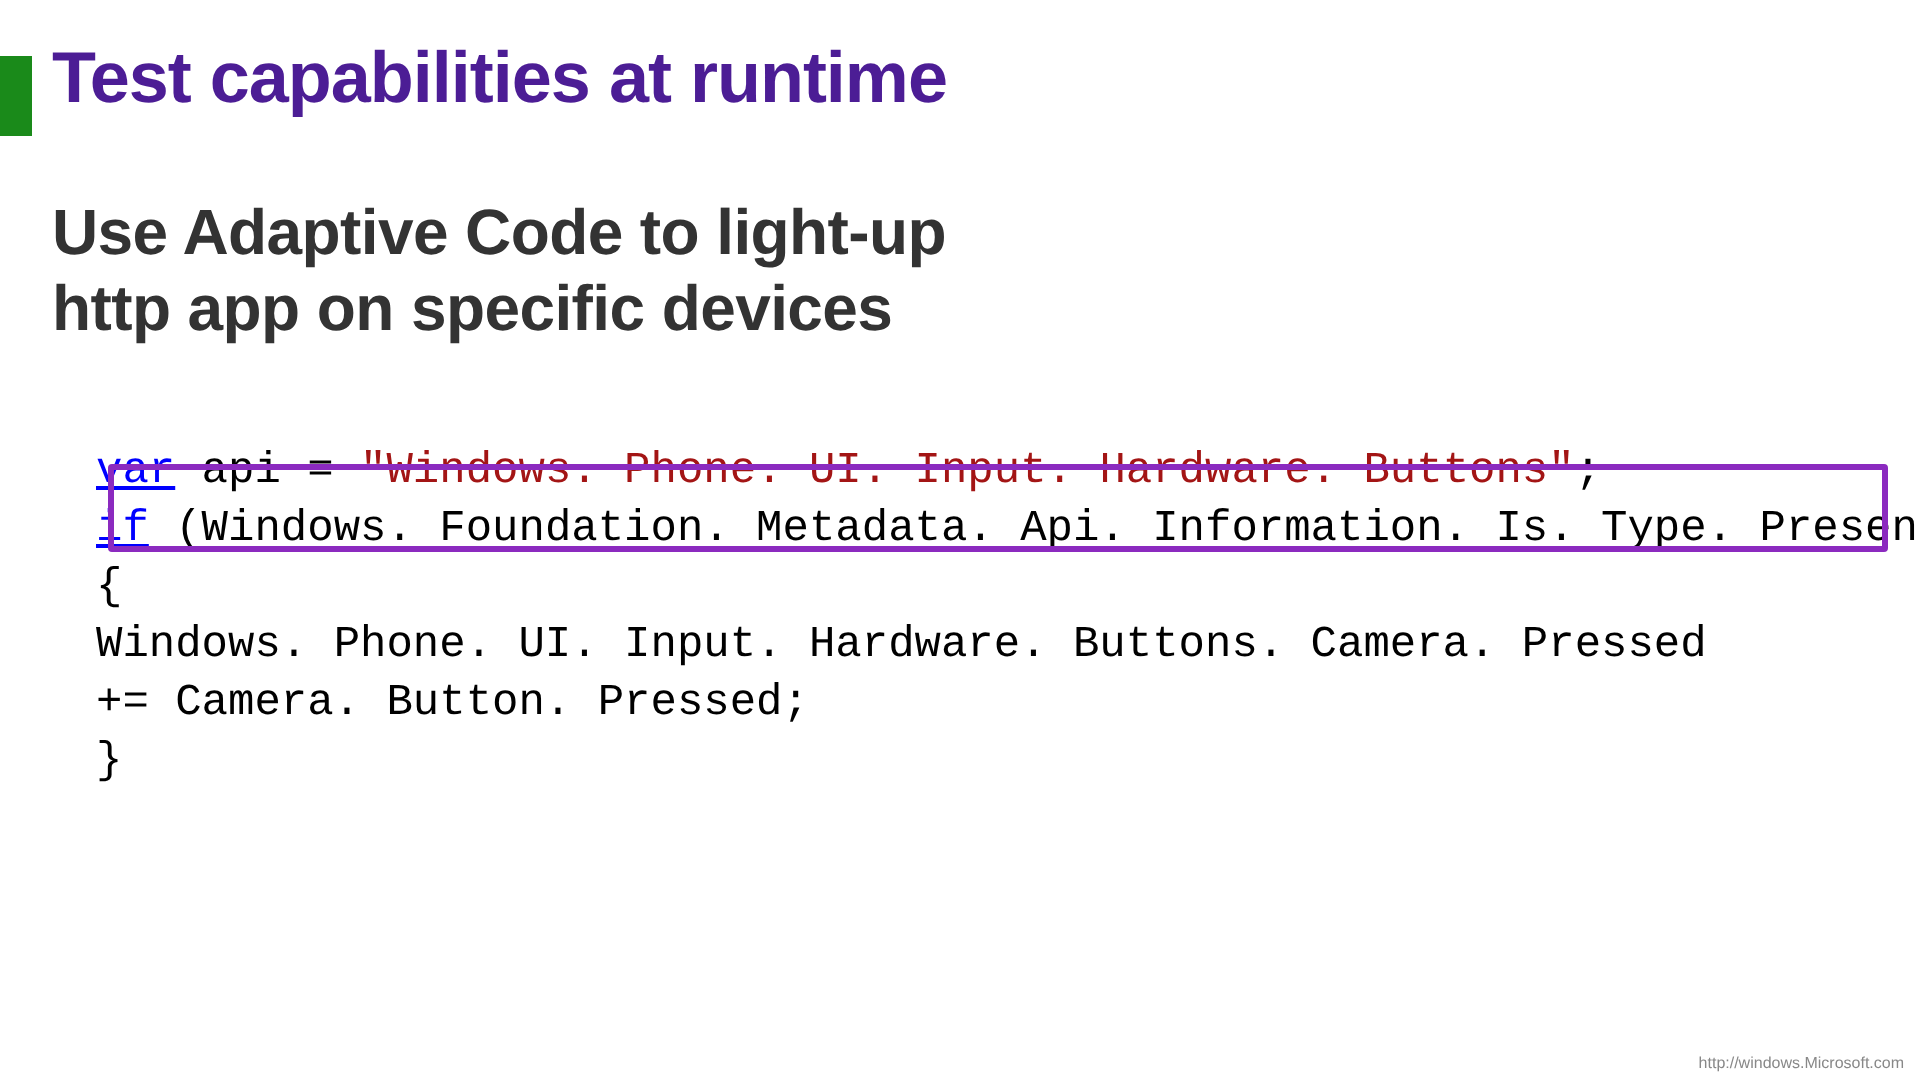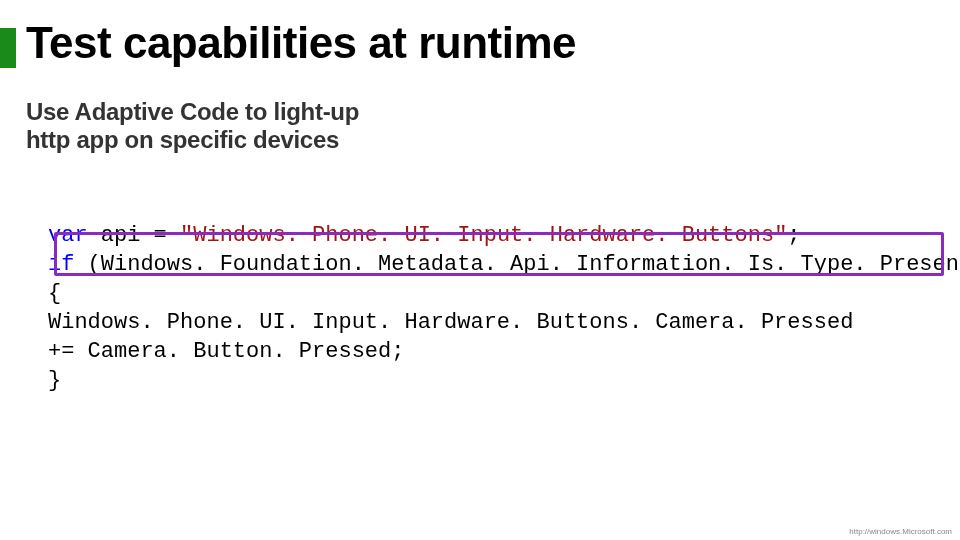--- a/index.html
+++ b/index.html
@@ -20,49 +20,49 @@
     top: 28px;
     left: 0;
     width: 16px;
     height: 40px;
     background: #1a8a1a;
   }
   .title {
     position: absolute;
     top: 18px;
     left: 26px;
-    font-size: 44px;
+    font-size: 36px;
     font-weight: 700;
-    color: #000000;
+    color: #4c1d95;
     letter-spacing: -0.5px;
   }
   .subtitle {
     position: absolute;
     top: 98px;
     left: 26px;
-    font-size: 24px;
+    font-size: 32px;
     font-weight: 700;
     color: #333333;
     line-height: 1.18;
     letter-spacing: -0.3px;
   }
   .code-block {
     position: absolute;
     top: 222px;
     left: 48px;
     font-family: Consolas, "Courier New", monospace;
     font-size: 22px;
     line-height: 1.3;
     color: #000000;
     white-space: nowrap;
   }
   .code-block div {
     height: 29px;
   }
-  .kw  { color: #0000ff; }
+  .kw  { color: #0000ff; text-decoration: underline; }
   .str { color: #a31515; }
   .highlight-box {
     position: absolute;
     top: 232px;
     left: 54px;
     width: 890px;
     height: 44px;
     border: 3px solid #8b2abf;
     border-radius: 2px;
     pointer-events: none;

